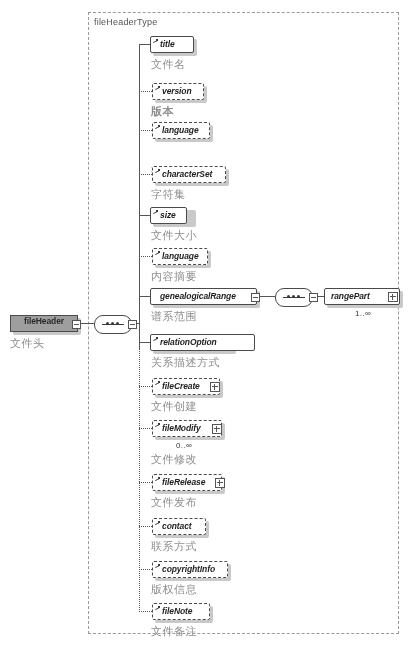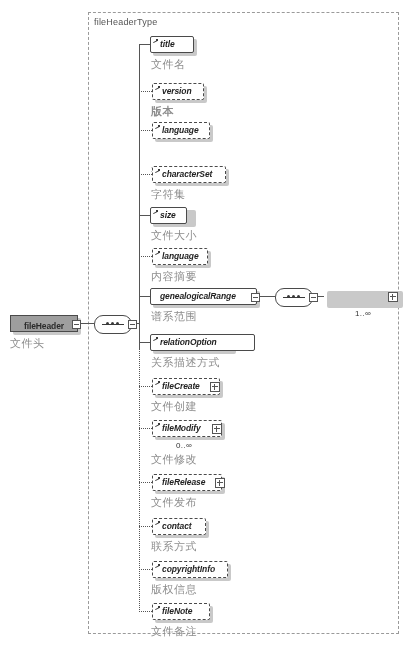--- a/index.html
+++ b/index.html
@@ -129,21 +129,21 @@
   }
   .seq .d1{left:11px;} .seq .d2{left:16px;} .seq .d3{left:21px;}
 
   
   .root{
     position:absolute;
     box-sizing:border-box;
     height:17px;
     background:#9e9e9e;
     border:1px solid #4a4a4a;
-    display:flex;align-items:flex-end;justify-content:center;
+    display:flex;align-items:flex-start;justify-content:center;
     z-index:2;
   }
   .root .lbl{
     font-size:8.5px;font-weight:bold;color:#2b2b2b;letter-spacing:-.1px;
   }
 
   
   .ln{position:absolute;background:#555;z-index:1;}
   .lnh{height:1px;}
   .lnv{width:1px;}
@@ -246,20 +246,23 @@
   <div class="seq" style="left:275px;top:288px;">
     <div class="bar"></div>
     <div class="d d1"></div>
     <div class="d d2"></div>
     <div class="d d3"></div>
   </div>
   <div class="stub" style="left:309px;top:293px;"></div>
   <div class="ln lnh" style="left:316px;top:296px;width:8px;"></div>
 
   <div class="shadow" style="left:327px;top:291px;width:76px;height:17px;"></div>
+  <div class="node req" style="left:324px;top:288px;width:76px;padding-left:6px;">
+    <span class="lbl">rangePart</span>
+  </div>
   <div class="plus" style="left:388px;top:292px;"></div>
   <div class="card" style="left:355px;top:309px;">1..∞</div>
 
   <div class="ln lnh" style="left:139px;top:342px;width:11px;"></div>
   <div class="shadow" style="left:153px;top:337px;width:83px;height:17px;"></div>
   <div class="node req" style="left:150px;top:334px;width:105px;">
     <span class="nodemark"></span>
     <span class="lbl">relationOption</span>
   </div>
   <div class="cap" style="left:151px;top:355px;">关系描述方式</div>

